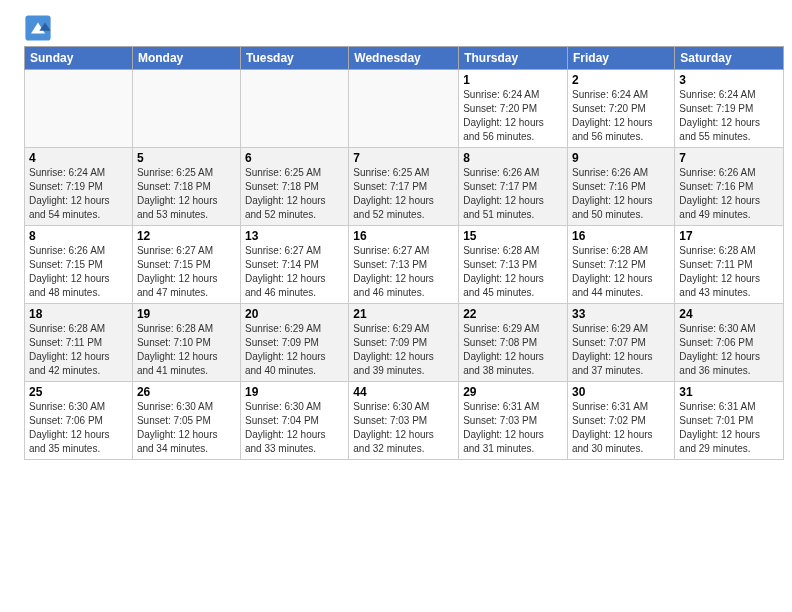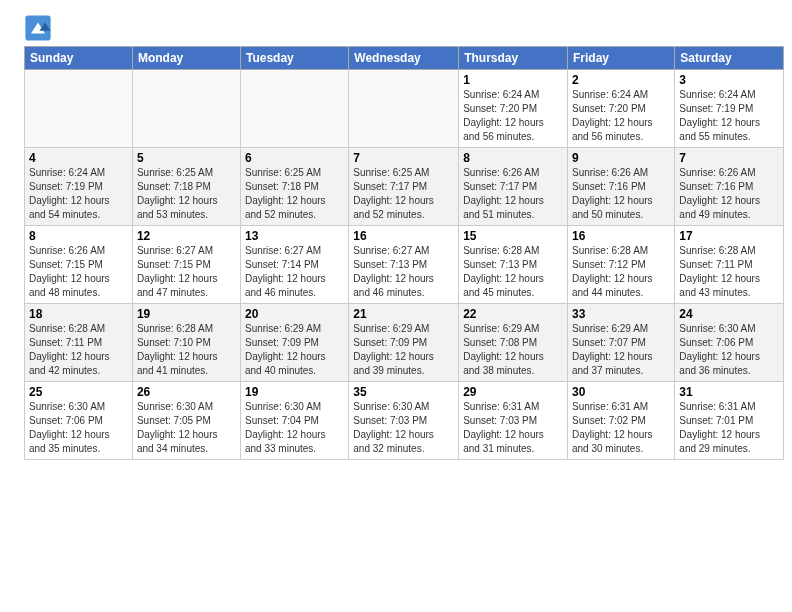--- a/index.html
+++ b/index.html
@@ -316,21 +316,21 @@
 and 34 minutes.</div>
           </td>
           <td>
             <span class="day-num">19</span>
             <div class="day-detail" style="white-space: pre-line;">Sunrise: 6:30 AM
 Sunset: 7:04 PM
 Daylight: 12 hours
 and 33 minutes.</div>
           </td>
           <td>
-            <span class="day-num">35</span>
+            <span class="day-num">44</span>
             <div class="day-detail" style="white-space: pre-line;">Sunrise: 6:30 AM
 Sunset: 7:03 PM
 Daylight: 12 hours
 and 32 minutes.</div>
           </td>
           <td>
             <span class="day-num">29</span>
             <div class="day-detail" style="white-space: pre-line;">Sunrise: 6:31 AM
 Sunset: 7:03 PM
 Daylight: 12 hours

